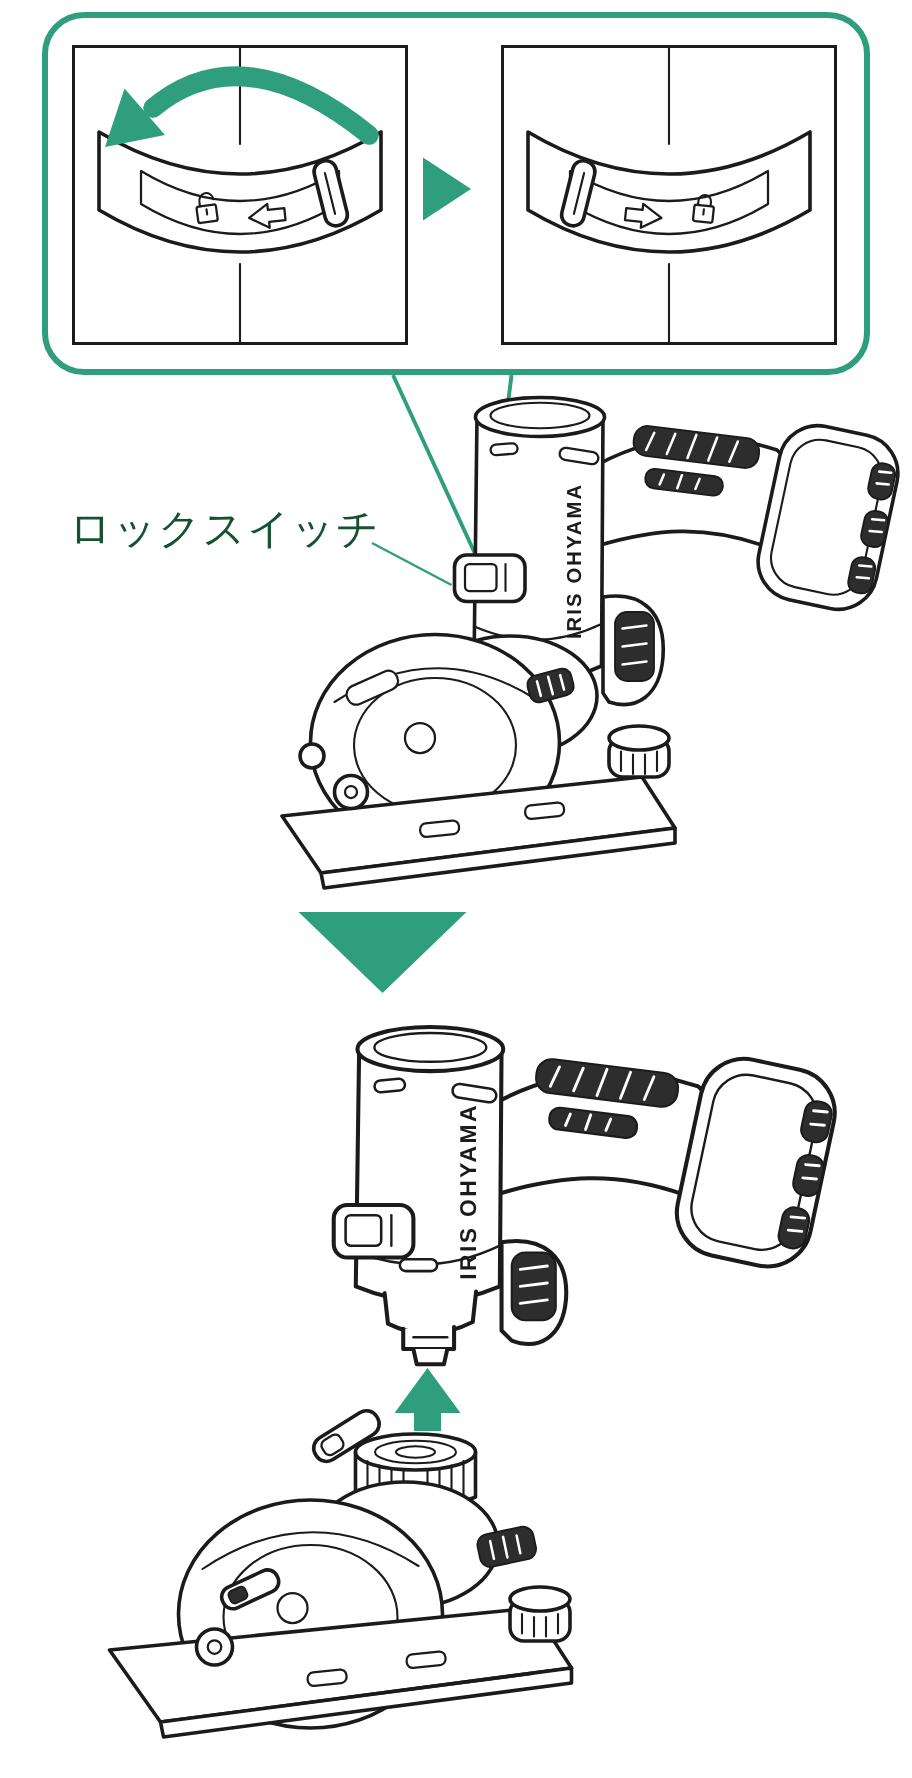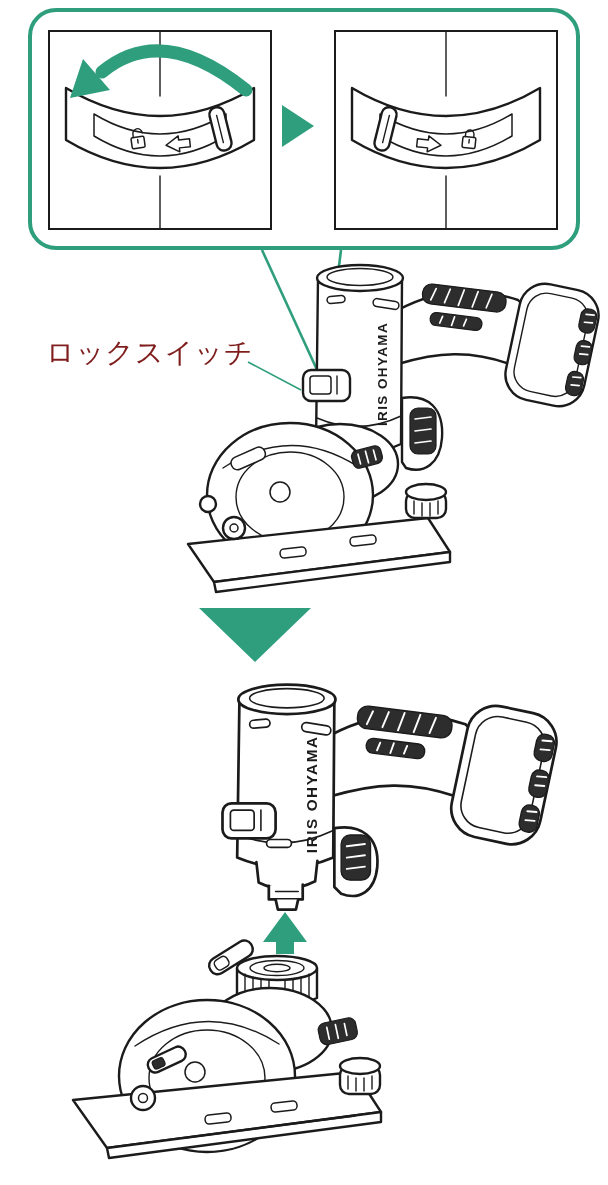--- a/index.html
+++ b/index.html
@@ -11,21 +11,21 @@
   .abs{position:absolute;}
   .callout{
     position:absolute;left:28px;top:8px;width:552px;height:242px;
     border:4px solid var(--green);border-radius:28px;background:#fff;box-sizing:border-box;
   }
   .panel{
     position:absolute;width:224px;height:200px;border:2px solid var(--ink);
     background:#fff;box-sizing:border-box;
   }
   .lock-label{
-    position:absolute;left:46px;top:334px;font-size:28px;letter-spacing:1px;color:#7f1d1d;
+    position:absolute;left:46px;top:334px;font-size:28px;letter-spacing:1px;color:#14532d;
     font-family:"DejaVu Sans","Liberation Sans",sans-serif;white-space:nowrap;
   }
   
   .o2{fill:#fff;stroke:var(--ink);stroke-width:2.4;stroke-linejoin:round;stroke-linecap:round;}
   .o1{fill:#fff;stroke:var(--ink);stroke-width:1.5;stroke-linejoin:round;stroke-linecap:round;}
   .ln1{fill:none;stroke:var(--ink);stroke-width:1.4;stroke-linecap:round;}
   .dk{fill:var(--grip);stroke:var(--ink);stroke-width:1.2;}
   .wl{fill:none;stroke:#fff;stroke-width:1.7;stroke-linecap:round;}
   .grn{fill:var(--green);stroke:none;}
   .grnln{fill:none;stroke:var(--green);stroke-width:13;stroke-linecap:round;}

